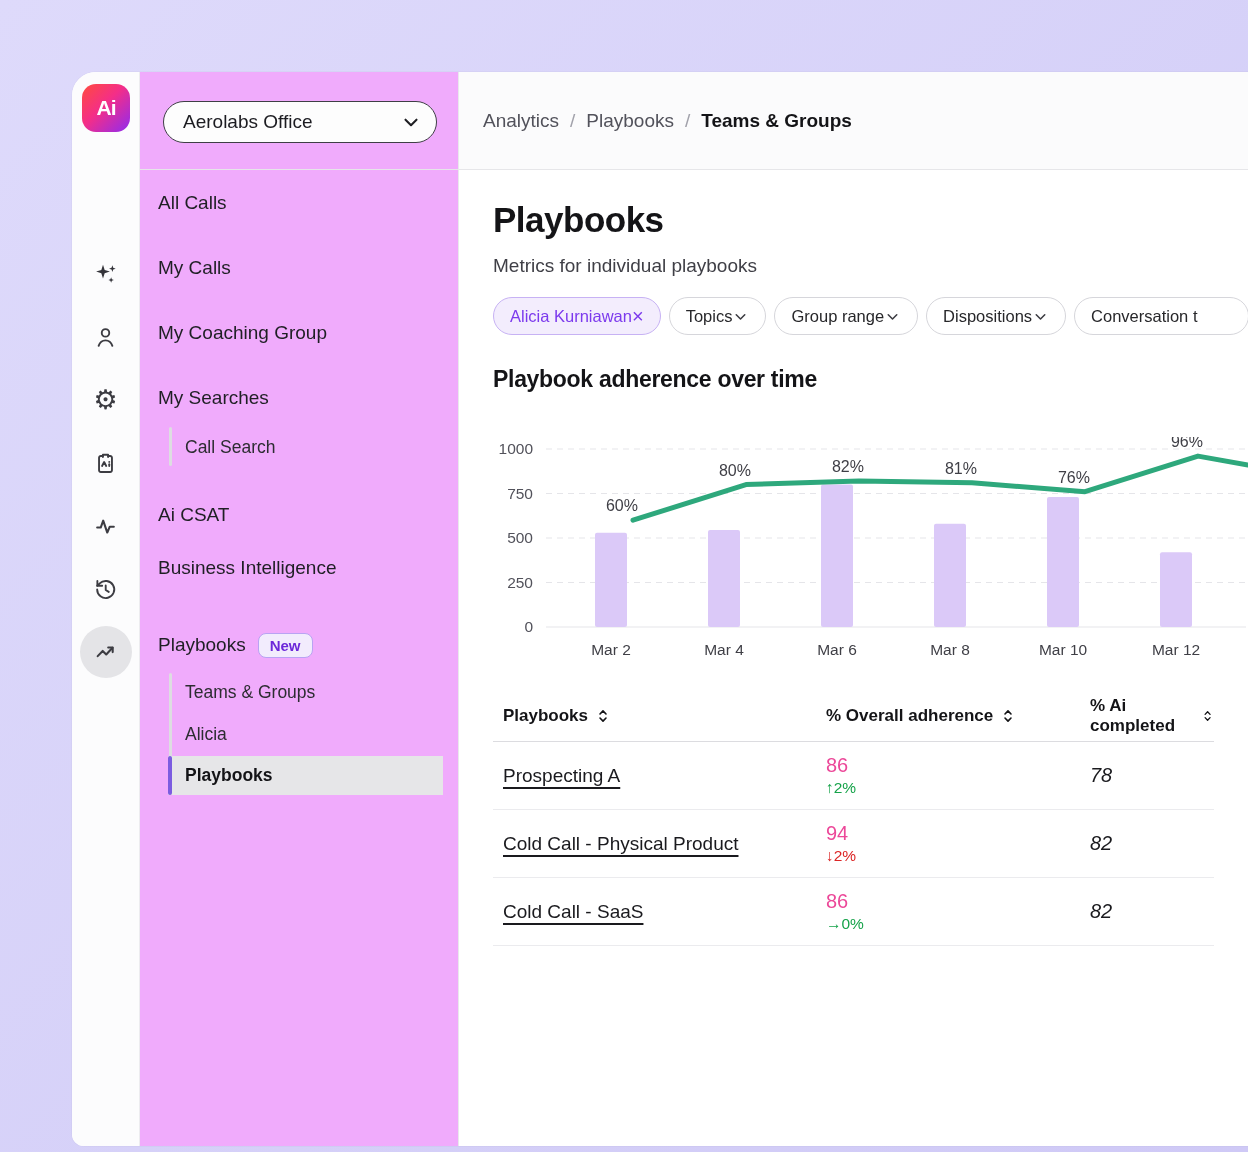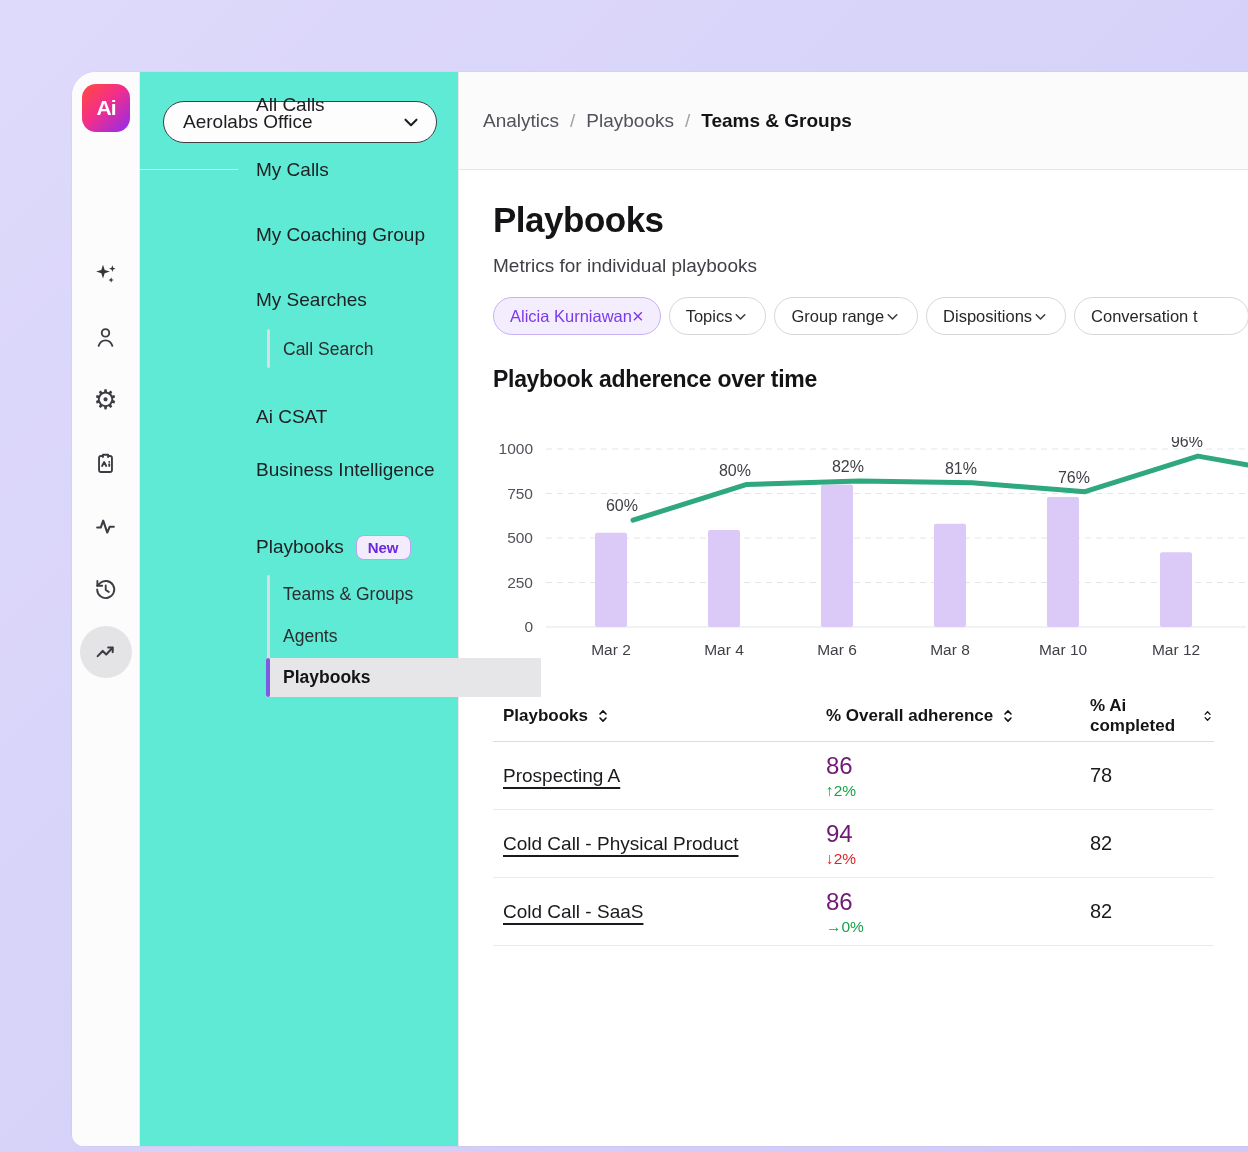--- a/index.html
+++ b/index.html
@@ -34,22 +34,22 @@
     position:absolute; left:50%; transform:translate(-50%,-50%);
     width:40px; height:40px; display:flex; align-items:center; justify-content:center;
     border-radius:50%; cursor:pointer;
   }
   .rail-btn svg { width:25px; height:25px; }
   .rail-btn.active-circle { width:52px; height:52px; background:#e4e4e7; }
   .gear-glyph { font-size:27px; color:#3c3c42; line-height:1; }
 
   
   .sidebar-col {
-    width:319px; flex:0 0 319px; background:#5eead4; border-right:1px solid #e9e9ec;
-    display:flex; 
+    width:319px; flex:0 0 319px; background:#f0abfc; border-right:1px solid #e9e9ec;
+    display:flex; flex-direction:column;
   }
   .sidebar-head { height:98px; flex:0 0 98px; border-bottom:1px solid #e6e6e9; position:relative; }
   .ws-pill {
     position:absolute; left:23px; top:29px; width:274px; height:42px;
     border:1.5px solid #3f3f46; border-radius:21px; background:#fdfdfd;
     display:flex; align-items:center; justify-content:space-between;
     padding:0 14px 0 19px; cursor:pointer;
   }
   .ws-pill .label { font-size:19px; font-weight:500; color:#1c1c21; }
   .ws-pill svg { width:22px; height:22px; }
@@ -115,24 +115,24 @@
   .t-head svg { width:16px; height:16px; }
   .t-row {
     display:grid; grid-template-columns:323px 264px 1fr; align-items:center;
     height:68px; border-bottom:1px solid #ebebee; padding-left:10px;
   }
   .pb-link {
     font-size:19px; color:#1a1a1e; text-decoration:underline;
     text-underline-offset:5px; text-decoration-thickness:1.5px; cursor:pointer; width:max-content;
   }
   .adh { display:flex; flex-direction:column; gap:2px; }
-  .adh .val { font-size:24px; color:#701a75; }
+  .adh .val { font-size:20px; color:#ec4899; }
   .adh .delta { font-size:15.5px; font-weight:500; }
   .delta.up { color:#16a34a; } .delta.flat { color:#16a34a; } .delta.down { color:#dc2626; }
-  .ai-val { font-size:20px; color:#1a1a1e; }
+  .ai-val { font-size:20px; color:#1a1a1e;font-style:italic; }
 
   .ic { stroke:#3c3c42; fill:none; stroke-width:1.8; stroke-linecap:round; stroke-linejoin:round; }
 </style>
 </head>
 <body>
 
 <div class="stage">
   <div class="window">
 
     <aside class="rail">
@@ -205,21 +205,21 @@
         <div class="nav-item" style="top:325px">Ai CSAT</div>
         <div class="nav-item" style="top:378px">Business Intelligence</div>
 
         <div class="nav-item" style="top:455px">
           <span>Playbooks</span>
           <span class="badge-new">New</span>
         </div>
 
         <div class="nav-rail" style="top:503px;height:122px"></div>
         <div class="nav-sub" style="top:504px">Teams &amp; Groups</div>
-        <div class="nav-sub" style="top:546px">Agents</div>
+        <div class="nav-sub" style="top:546px">Alicia</div>
 
         <div class="active-bg" style="top:586px"></div>
         <div class="active-rail" style="top:586px"></div>
         <div class="nav-sub active" style="top:587px">Playbooks</div>
       </nav>
     </div>
 
     <div class="main-col">
       <div class="main-head">
         <span class="crumb">Analytics</span>

